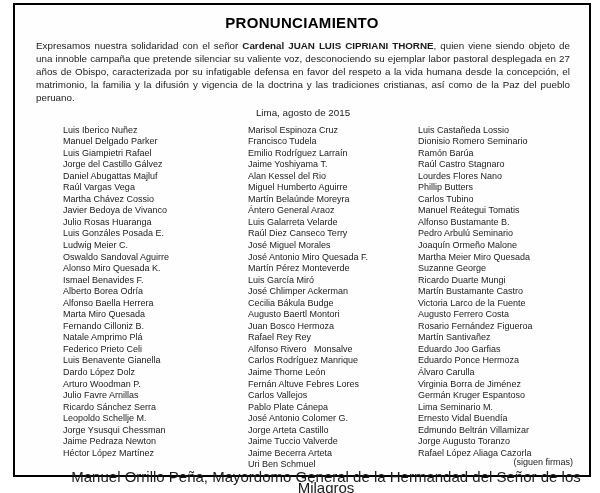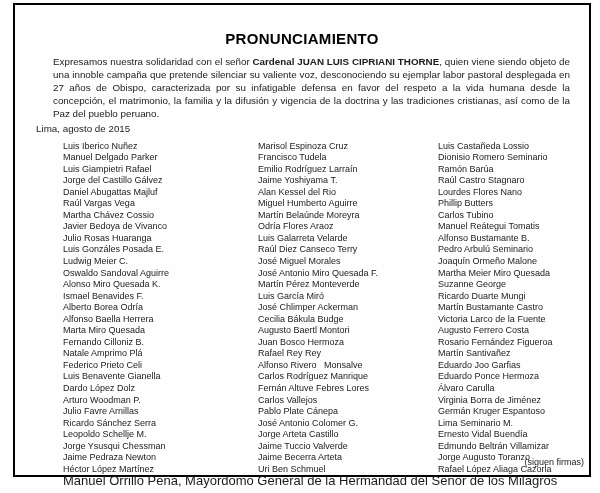--- a/index.html
+++ b/index.html
@@ -14,69 +14,69 @@
     position:relative;
     width:600px; height:493px;
     background:#ffffff;
   }
   .sheet{
     position:absolute;
     left:13px; top:3px;
     width:578px; height:474px;
     border:2px solid #000;
     background:#fefefe;
-    padding-top:24px;
+    padding-top:8px;
   }
   .title{
     text-align:center;
     font-size:15px;
     font-weight:700;
     letter-spacing:0.3px;
     color:#000;
     line-height:20px;
   }
   .paragraph{
-    margin:7px 19px 0 38px;
+    margin:7px 19px 0 21px;
     font-size:9.8px;
     line-height:12.9px;
     text-align:justify;
     color:#1b1b1b;
   }
   .paragraph .bold{ font-weight:700; }
   .dateline{
     margin:1px 19px 0 21px;
-    text-align:left;
+    text-align:center;
     font-size:9.8px;
     line-height:13px;
     color:#1b1b1b;
   }
   .names{
     display:flex;
     margin:6px 0 0 48px;
-    gap:10px;
   }
   .col{ display:block; }
   .col1{ width:185px; }
   .col2{ width:170px; }
   .col3{ flex:1; }
   .name-item{
     font-size:9px;
     line-height:11.55px;
     white-space:pre-wrap;
     color:#1b1b1b;
   }
   .footer-line{
     margin-left:48px;
-    font-size:13px;
+    font-size:15px;
     line-height:11.55px;
     color:#1b1b1b;
+    text-align:center;
   }
   .closing{
     position:absolute;
-    right:5px;
+    right:16px;
     bottom:7px;
     font-size:9px;
     line-height:11px;
     color:#1b1b1b;
   }
 </style>
 </head>
 <body>
 
 <div class="canvas">
@@ -121,34 +121,35 @@
           <div class="name-item">Héctor López Martínez</div>
         </div>
       <div class="col col2">
           <div class="name-item">Marisol Espinoza Cruz</div>
           <div class="name-item">Francisco Tudela</div>
           <div class="name-item">Emilio Rodríguez Larraín</div>
           <div class="name-item">Jaime Yoshiyama T.</div>
           <div class="name-item">Alan Kessel del Rio</div>
           <div class="name-item">Miguel Humberto Aguirre</div>
           <div class="name-item">Martín Belaúnde Moreyra</div>
-          <div class="name-item">Odría Flores Araoz</div>
+          <div class="name-item">Ántero General Araoz</div>
           <div class="name-item">Luis Galarreta Velarde</div>
           <div class="name-item">Raúl Diez Canseco Terry</div>
           <div class="name-item">José Miguel Morales</div>
           <div class="name-item">José Antonio Miro Quesada F.</div>
           <div class="name-item">Martín Pérez Monteverde</div>
           <div class="name-item">Luis García Miró</div>
           <div class="name-item">José Chlimper Ackerman</div>
           <div class="name-item">Cecilia Bákula Budge</div>
           <div class="name-item">Augusto Baertl Montori</div>
           <div class="name-item">Juan Bosco Hermoza</div>
           <div class="name-item">Rafael Rey Rey</div>
           <div class="name-item">Alfonso Rivero   Monsalve</div>
           <div class="name-item">Carlos Rodríguez Manrique</div>
+          <div class="name-item">Jaime Thorne León</div>
           <div class="name-item">Fernán Altuve Febres Lores</div>
           <div class="name-item">Carlos Vallejos</div>
           <div class="name-item">Pablo Plate Cánepa</div>
           <div class="name-item">José Antonio Colomer G.</div>
           <div class="name-item">Jorge Arteta Castillo</div>
           <div class="name-item">Jaime Tuccio Valverde</div>
           <div class="name-item">Jaime Becerra Arteta</div>
           <div class="name-item">Uri Ben Schmuel</div>
         </div>
       <div class="col col3">

